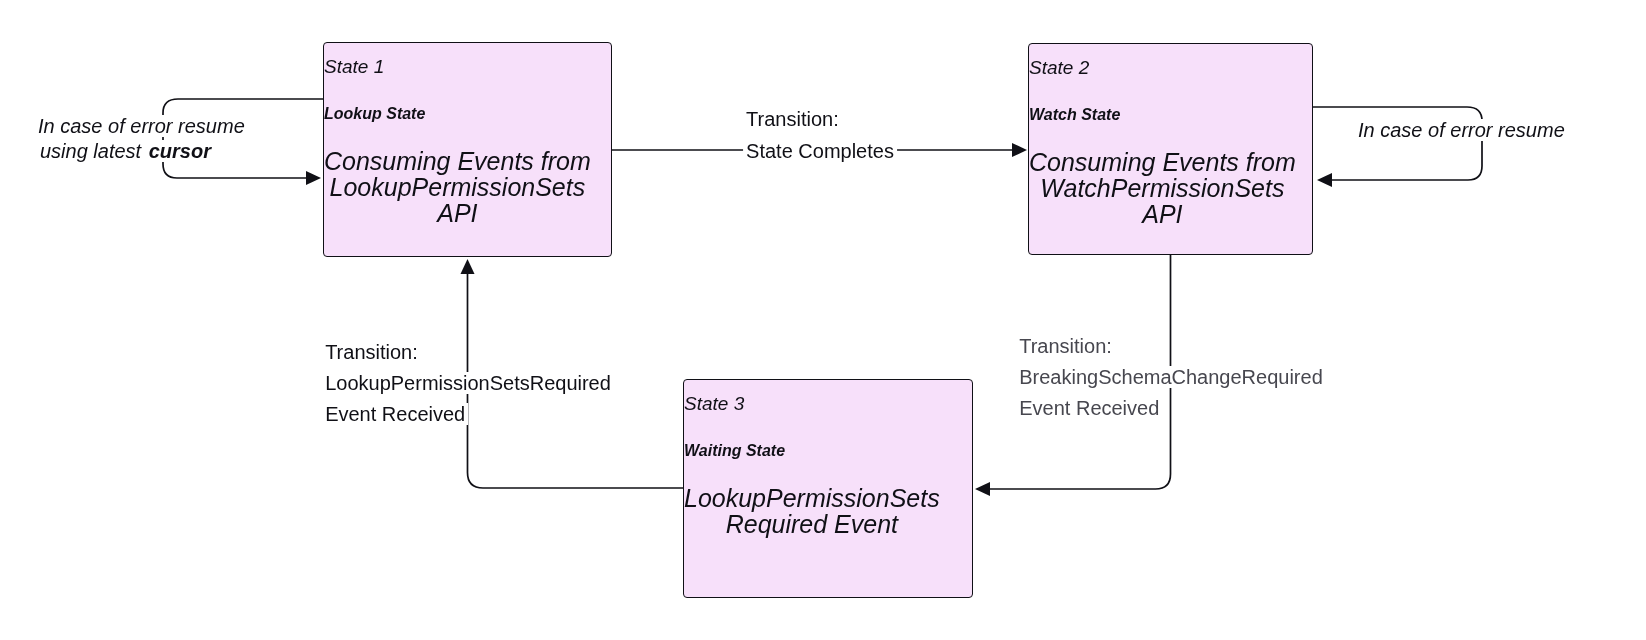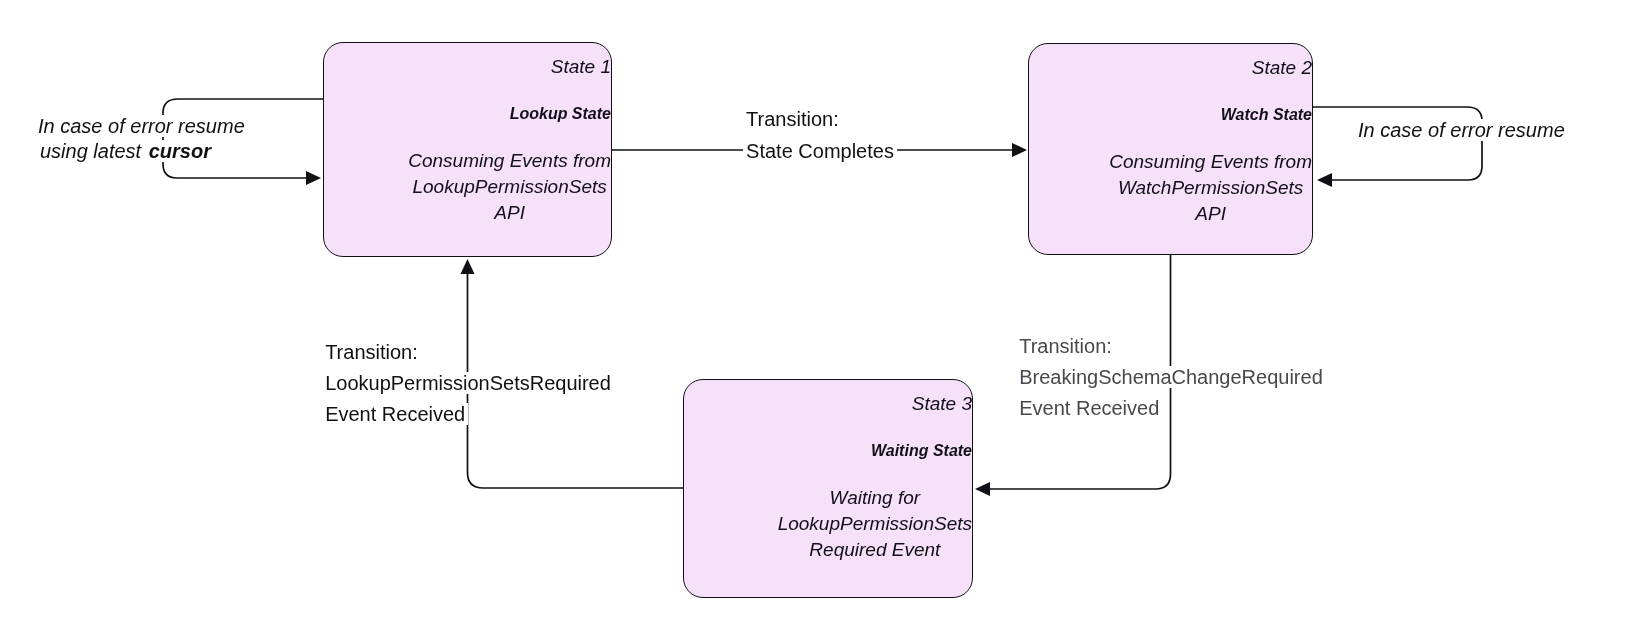--- a/index.html
+++ b/index.html
@@ -9,28 +9,28 @@
   html,body{margin:0;padding:0;}
   body{font-family:"Liberation Sans", sans-serif; background:var(--background);}
   .canvas{position:relative;width:1646px;height:640px;background:var(--background);overflow:hidden;}
 
   .wires{position:absolute;left:0;top:0;z-index:0;}
   .wires path{stroke:var(--line);stroke-width:1.7;fill:none;}
   .wires polygon{fill:var(--line);stroke:none;}
 
   .state{position:absolute;box-sizing:border-box;z-index:1;
     background:var(--state_fill);border:1.6px solid var(--state_border);
-    border-radius:20px;display:flex;flex-direction:column;align-items:flex-end;
+    border-radius:4px;display:flex;flex-direction:column;align-items:flex-start;
     padding-top:11px;font-style:italic;color:var(--text);}
   #s1{left:323px;top:42px;width:289px;height:215px;}
   #s2{left:1028px;top:43px;width:285px;height:212px;}
   #s3{left:683px;top:379px;width:290px;height:219px;}
   .s-title{font-size:19px;line-height:26px;}
   .s-name{font-size:16px;font-weight:bold;line-height:26px;margin-top:21px;}
-  .s-desc{font-size:19px;line-height:26px;margin-top:21px;text-align:center;}
+  .s-desc{font-size:25px;line-height:26px;margin-top:21px;text-align:center;}
 
   .t-label{position:absolute;z-index:2;transform:translateX(-50%);
     font-size:20px;line-height:31px;color:var(--text);white-space:nowrap;}
   .t-label span{background:var(--background);padding:0 3px;}
   #t12{left:820px;top:103px;line-height:32px;}
   #t23{left:1171px;top:331px;color:var(--muted_text);}
   #t31{left:468px;top:337px;}
 
   .loop-label{position:absolute;z-index:2;font-style:italic;font-size:20px;
     line-height:25px;color:var(--text);white-space:nowrap;}
@@ -78,21 +78,20 @@
       <div>Consuming Events from</div>
       <div>WatchPermissionSets</div>
       <div>API</div>
     </div>
   </div>
 
   <div class="state" id="s3">
     <div class="s-title">State 3</div>
     <div class="s-name">Waiting State</div>
     <div class="s-desc">
-      <div>Waiting for</div>
       <div>LookupPermissionSets</div>
       <div>Required Event</div>
     </div>
   </div>
 
   <div class="t-label" id="t12">
     <div><span>Transition:</span></div>
     <div><span>State Completes</span></div>
   </div>
 

